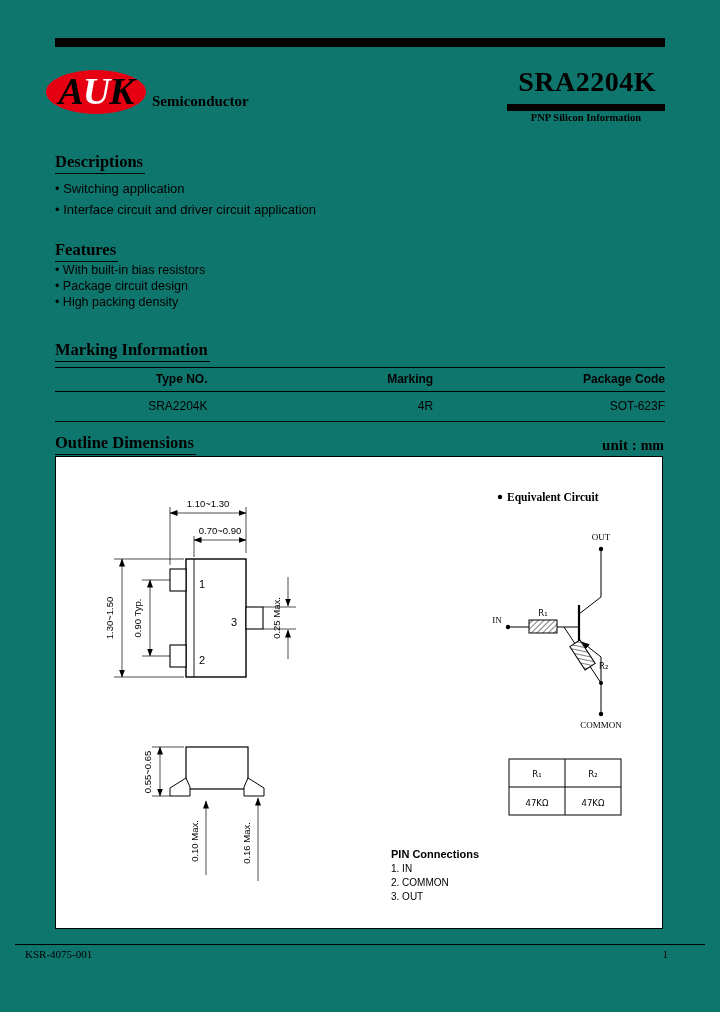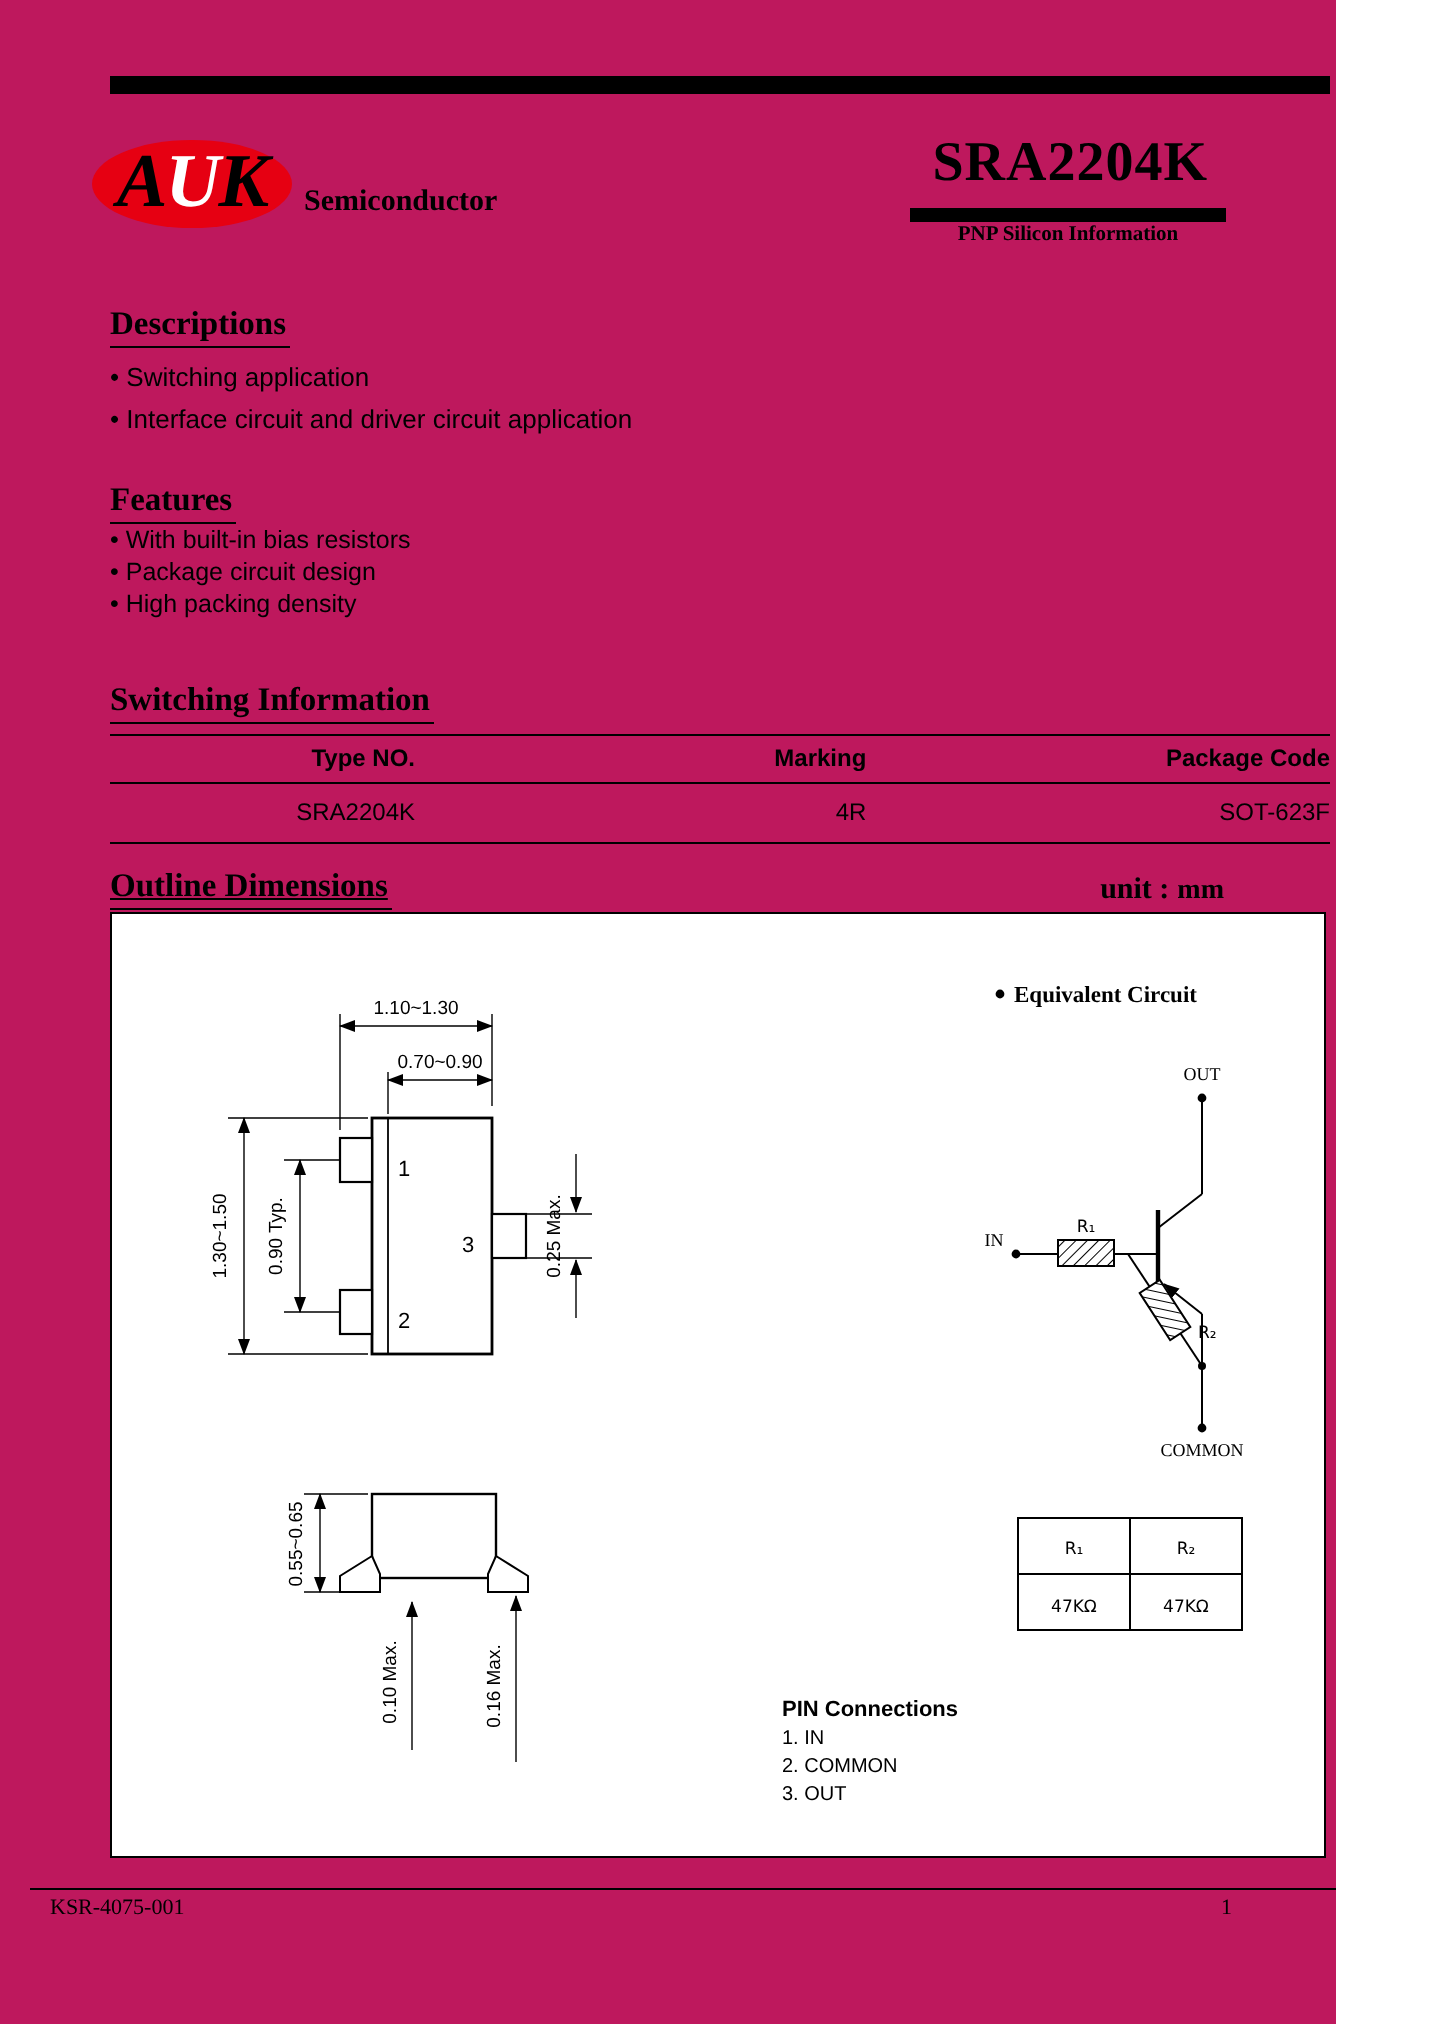--- a/index.html
+++ b/index.html
@@ -1,21 +1,21 @@
 <!DOCTYPE html>
 <html><head>
 <meta charset="utf-8">
 <style>
   * { margin:0; padding:0; box-sizing:border-box; }
   html,body { background:#fff; }
   body {
     width:720px; height:1012px; position:relative;
     font-family:"Liberation Sans", sans-serif; color:#000;
   }
-  .page { position:absolute; left:0; top:0; width:668px; height:1012px; background:#be185d; overflow:hidden; }
+  .page { position:absolute; left:0; top:0; width:720px; height:1012px; background:#0f766e; overflow:hidden; }
   .abs { position:absolute; }
 
   
   .top-rule { left:55px; top:38px; width:610px; height:9px; background:#000; }
   .logo { left:46px; top:66px; width:104px; height:50px; }
   .logo-ellipse { position:absolute; left:0; top:4px; width:100px; height:44px; background:#e60012; border-radius:50%; }
   .logo-text {
     position:absolute; left:0; top:0; width:100px; text-align:center;
     font-family:"Liberation Serif", serif; font-weight:bold; font-style:italic;
     font-size:38px; line-height:50px; letter-spacing:-1px;
@@ -29,21 +29,21 @@
   .part-type { right:55px; top:112px; width:158px; text-align:center; font-family:"Liberation Serif", serif; font-weight:bold; font-size:10.5px; }
 
   
   .sec-h {
     font-family:"Liberation Serif", serif; font-weight:bold; font-size:16.5px;
     display:inline-block; border-bottom:1px solid #000; padding:0 2px 1px 0;
   }
   .h-desc { left:55px; top:152px;text-align:right; }
   .h-feat { left:55px; top:240px; }
   .h-order { left:55px; top:340px; }
-  .h-outline { left:55px; top:433px;text-decoration:underline; }
+  .h-outline { left:55px; top:433px; }
 
   .desc-list { left:55px; top:178px; font-size:13px; line-height:21px; }
   .feat-list { left:55px; top:262px; font-size:12.5px; line-height:16.2px; }
   .blist div::before { content:"• "; }
 
   table.order-table { position:absolute; left:55px; top:367px; width:610px; border-collapse:collapse; }
   table.order-table th, table.order-table td { text-align:right; font-family:Liberation Sans, sans-serif; }
   table.order-table th { font-size:12px; font-weight:bold; border-top:1px solid #000; border-bottom:1px solid #000; padding:4px 0 5px; }
   table.order-table td { font-size:12px; border-bottom:1px solid #000; padding:7px 0 8px; }
 
@@ -91,21 +91,21 @@
     <div>Interface circuit and driver circuit application</div>
   </div>
 
   <div class="abs sec-h h-feat">Features</div>
   <div class="abs feat-list blist">
     <div>With built-in bias resistors</div>
     <div>Package circuit design</div>
     <div>High packing density</div>
   </div>
 
-  <div class="abs sec-h h-order">Switching Information</div>
+  <div class="abs sec-h h-order">Marking Information</div>
   <table class="order-table">
     <colgroup>
         <col style="width:25%">
         <col style="width:37%">
         <col style="width:38%">
       </colgroup>
     <thead>
       <tr>
         <th>Type NO.</th>
         <th>Marking</th>

